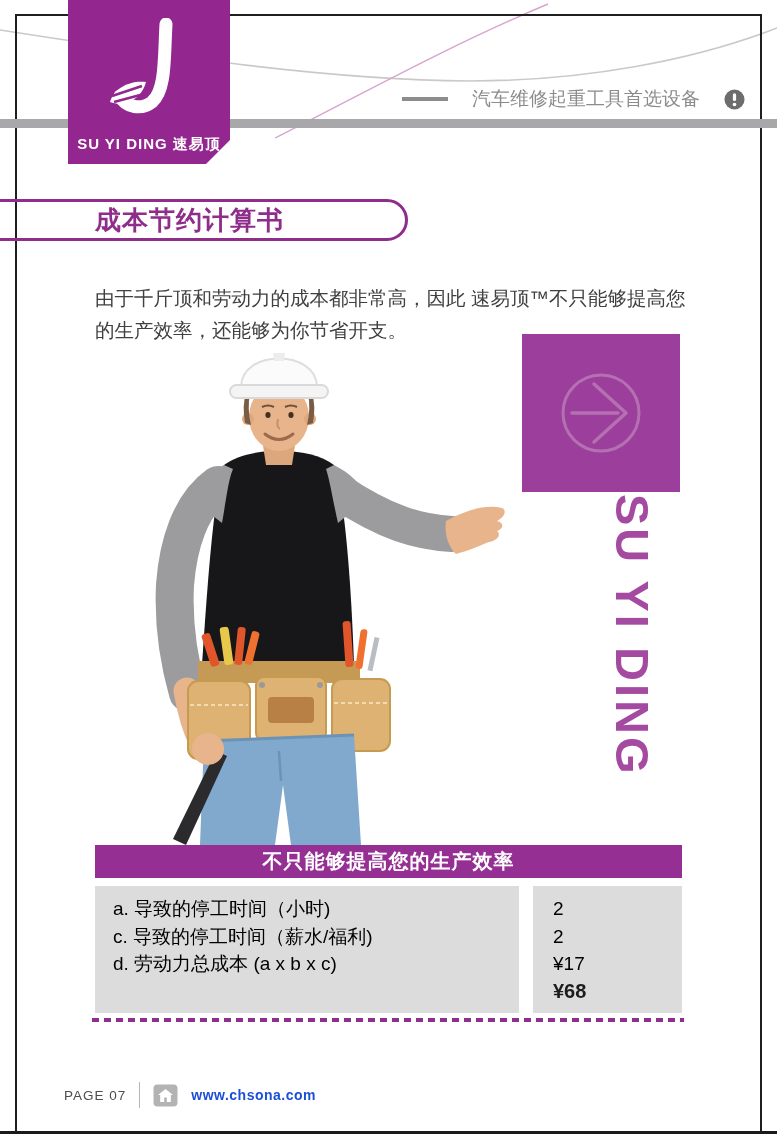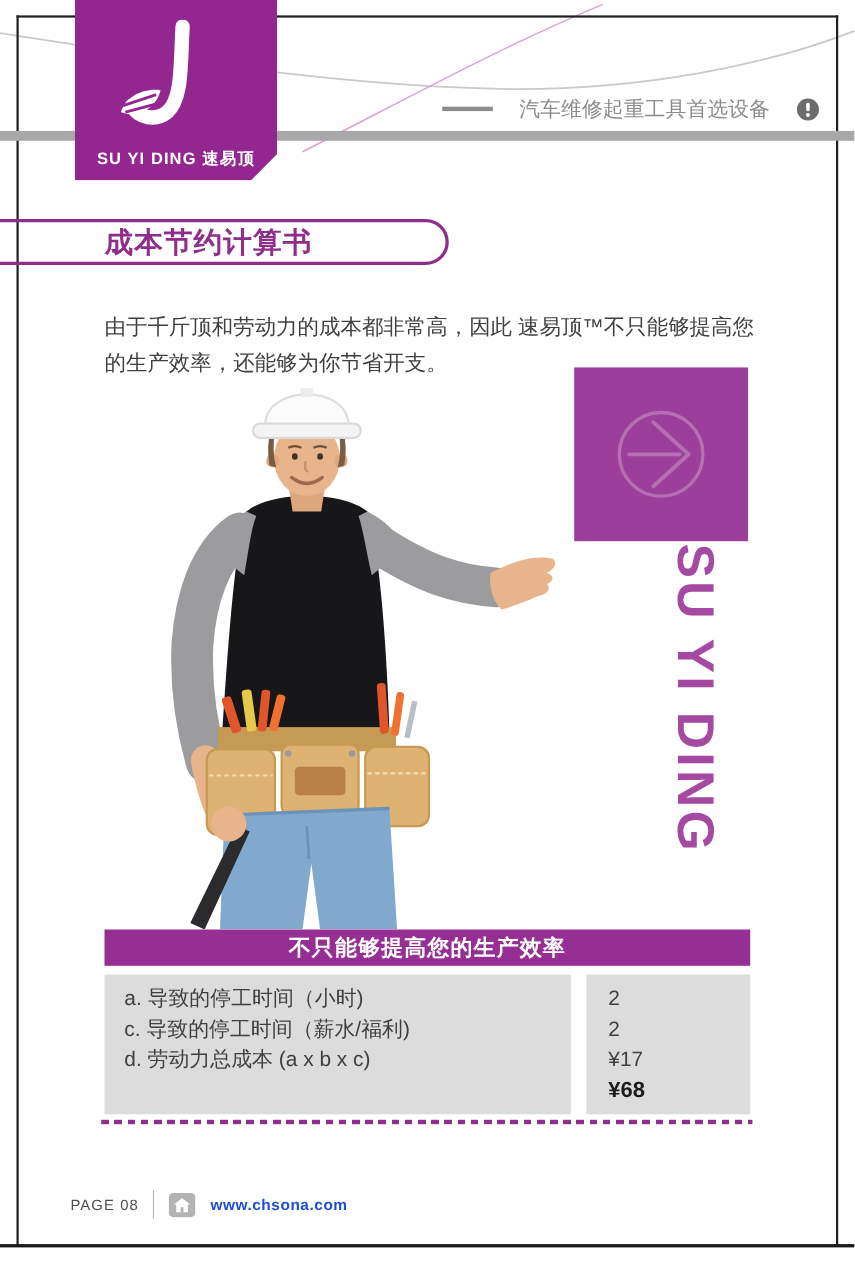--- a/index.html
+++ b/index.html
@@ -11,21 +11,21 @@
   .frame-line{position:absolute;background:#1f1f1f;}
   .frame-top{left:15px;top:14px;width:747px;height:2px;}
   .frame-left{left:15px;top:14px;width:2px;height:1119px;}
   .frame-right{left:760px;top:14px;width:2px;height:1119px;}
   .frame-bottom{left:0;top:1131px;width:777px;height:3px;background:#1a1a1a;}
   .gray-bar{position:absolute;left:0;top:119px;width:777px;height:9px;background:#a8a8aa;}
   
   .swoosh{position:absolute;left:0;top:0;width:777px;height:170px;}
   
   .logo-block{
-    position:absolute;left:68px;top:0;width:184px;height:164px;background:#93278f;
+    position:absolute;left:68px;top:0;width:162px;height:164px;background:#93278f;
     clip-path:polygon(0 0,100% 0,100% calc(100% - 24px),calc(100% - 24px) 100%,0 100%);
     display:flex;flex-direction:column;align-items:center;justify-content:flex-end;
     padding-bottom:10px;box-sizing:border-box;z-index:5;
   }
   .logo-glyph{position:absolute;left:36px;top:18px;width:90px;height:110px;}
   .logo-text{color:#fff;font-size:15px;font-weight:600;letter-spacing:1px;white-space:nowrap;}
   
   .tagline{
     position:absolute;right:32px;top:86px;display:flex;align-items:center;gap:24px;
     color:#8c8c8c;font-size:19px;font-weight:500;z-index:4;
@@ -58,21 +58,21 @@
   }
   
   .table-header{
     position:absolute;left:95px;top:845px;width:587px;height:33px;background:#952f94;
     display:flex;align-items:center;justify-content:center;
     color:#fff;font-size:20px;font-weight:bold;letter-spacing:1px;
   }
   .table-cell{position:absolute;top:886px;height:127px;background:#dcdcdc;box-sizing:border-box;}
   .cell-labels{left:95px;width:424px;padding:9px 0 0 18px;}
   .cell-values{left:533px;width:149px;padding:9px 0 0 20px;}
-  .t-row{font-size:19px;line-height:27.5px;color:#404040;white-space:nowrap;}
+  .t-row{font-size:19px;line-height:27.5px;color:#000000;white-space:nowrap;}
   .cell-values .t-row:last-child{font-weight:bold;color:#1c1c1c;font-size:20px;}
   
   .dotted{
     position:absolute;left:92px;top:1018px;width:592px;height:4px;
     background:repeating-linear-gradient(90deg,#8e2f8e 0 7px,transparent 7px 12px);
   }
   
   .footer{position:absolute;left:64px;top:1082px;display:flex;align-items:center;gap:13px;}
   .page-label{font-size:13.5px;letter-spacing:1px;color:#4d4d4d;font-weight:500;}
   .footer-divider{width:1px;height:26px;background:#b5b5b5;}
@@ -202,21 +202,21 @@
   <div class="table-cell cell-values">
     <div class="t-row">2</div>
     <div class="t-row">2</div>
     <div class="t-row">¥17</div>
     <div class="t-row">¥68</div>
   </div>
 
   <div class="dotted"></div>
 
   <div class="footer">
-    <span class="page-label">PAGE 08</span>
+    <span class="page-label">PAGE 07</span>
     <span class="footer-divider"></span>
     <svg class="home-icon" viewBox="0 0 25 23">
       <rect x="0.5" y="0.5" width="24" height="22" rx="4" fill="#b3b3b3"></rect>
       <path d="M12.5 5 L20 11 L17.8 11 L17.8 18 L13.8 18 L13.8 13.5 L11.2 13.5 L11.2 18 L7.2 18 L7.2 11 L5 11 Z" fill="#ffffff"></path>
     </svg>
     <span class="website">www.chsona.com</span>
   </div>
 
 </div>
 

